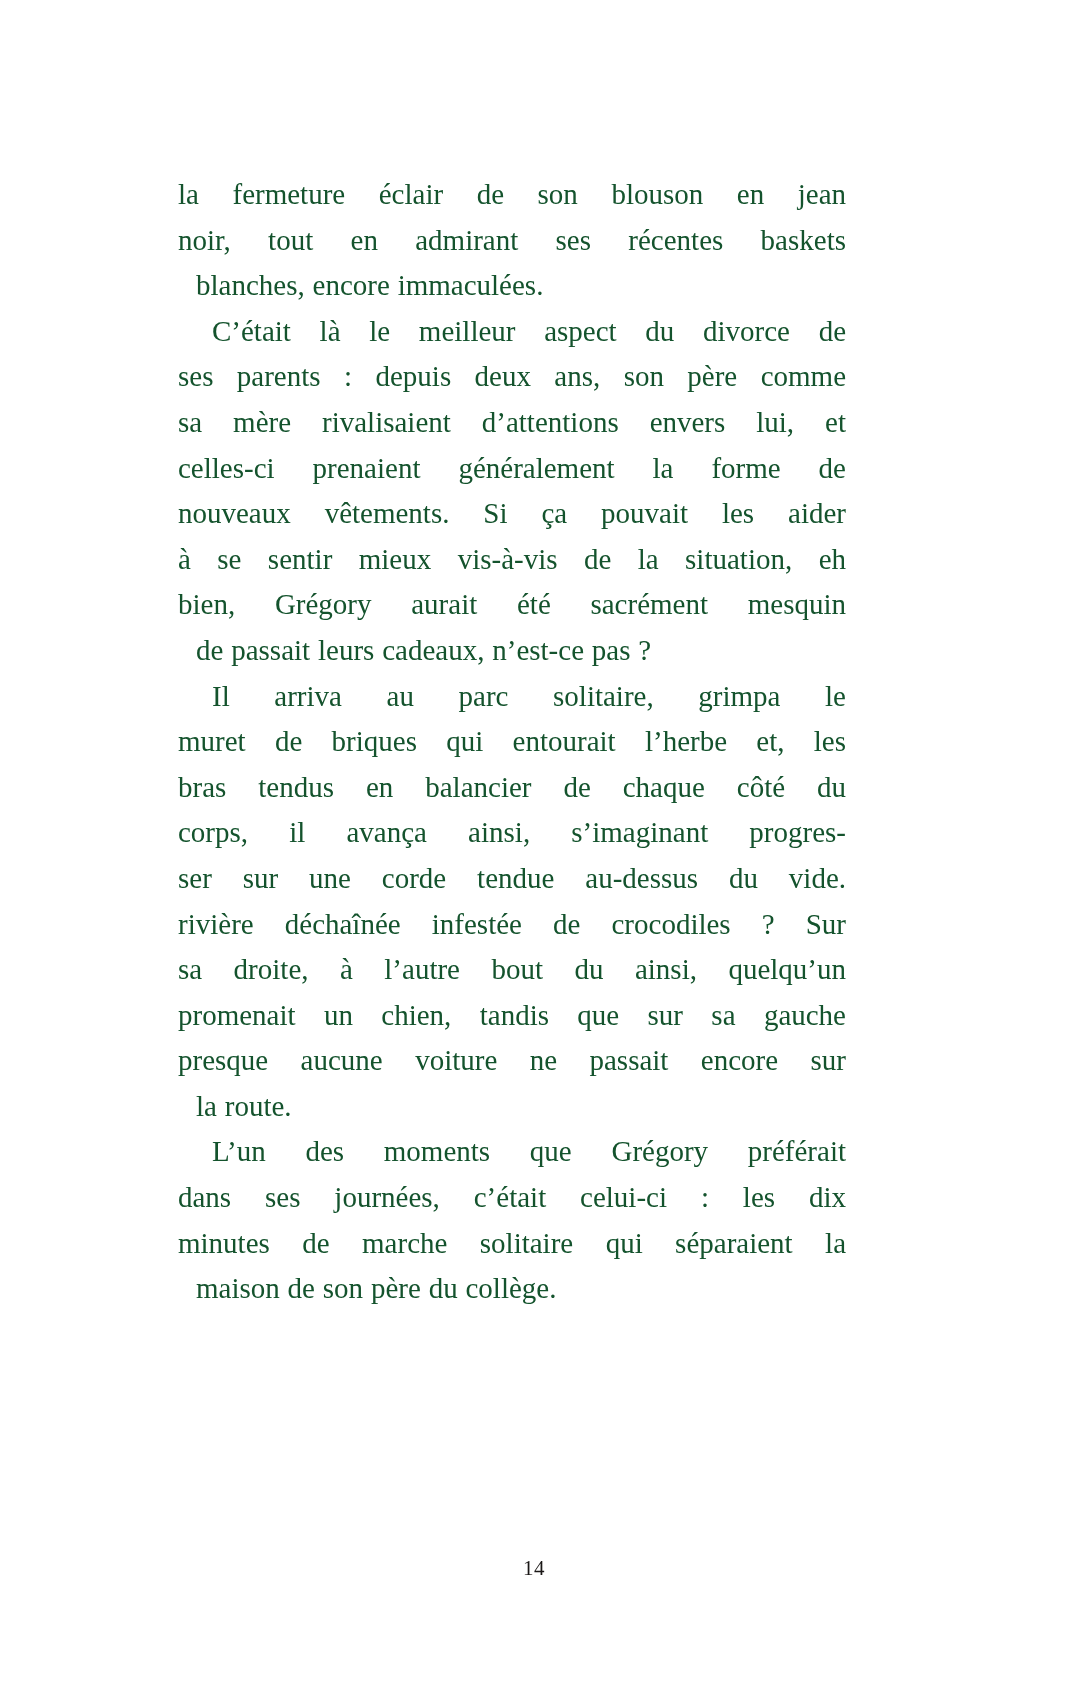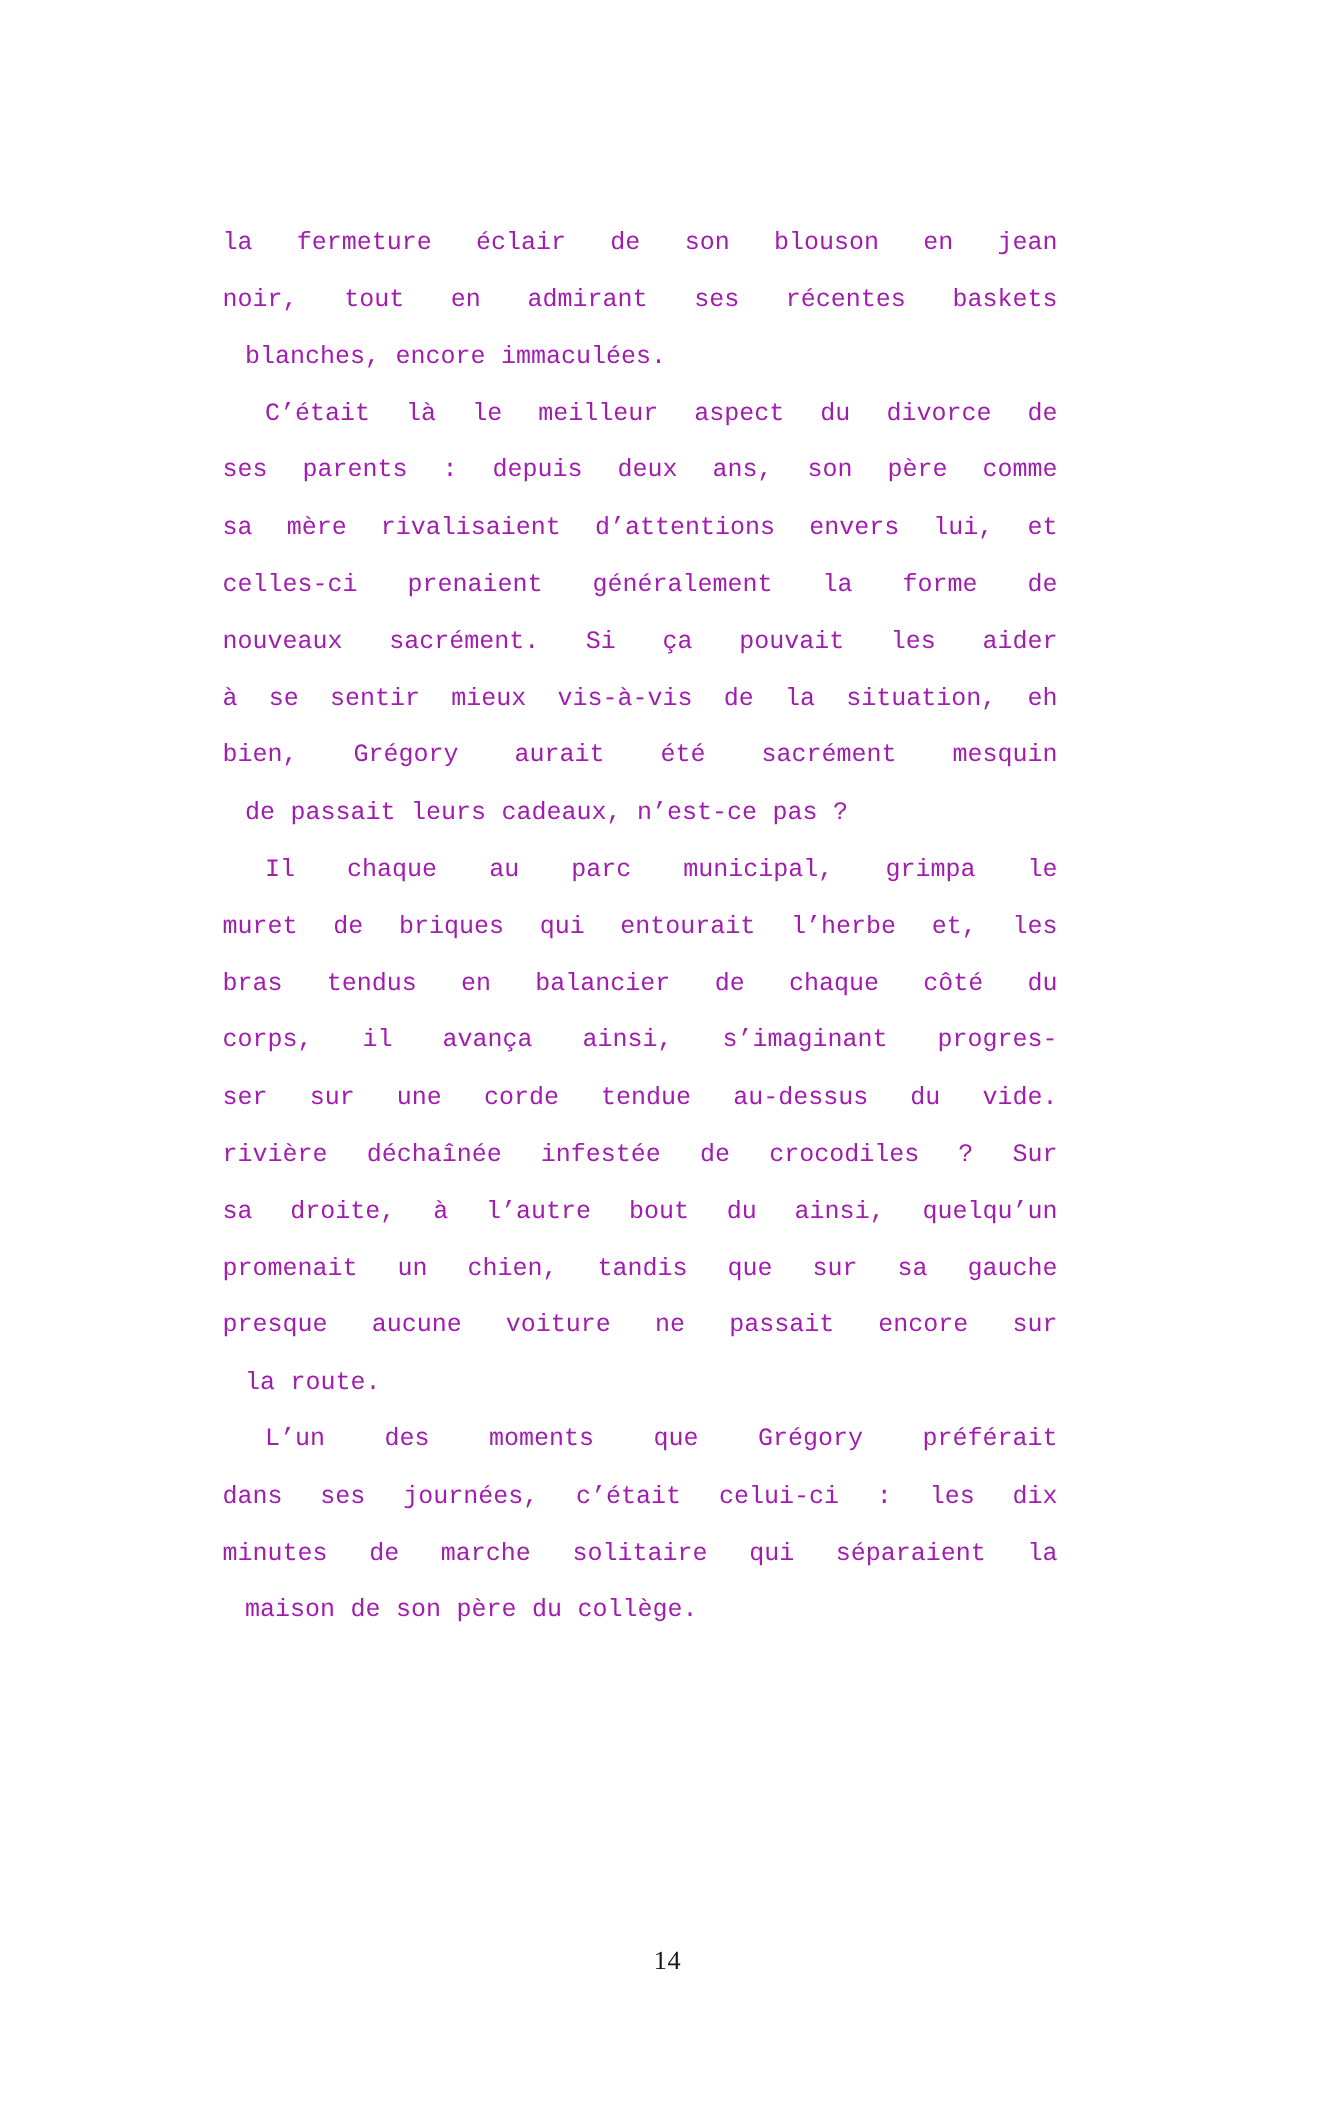--- a/index.html
+++ b/index.html
@@ -18,24 +18,24 @@
 
   .text-column {
     position: absolute;
     left: 178px;
     top: 172px;
     width: 668px;
   }
 
   .para {
     margin: 0;
-    font-family: Liberation Mono, monospace;
-    font-size: 20px;
+    font-family: Liberation Serif, serif;
+    font-size: 29px;
     line-height: 45.6px;
-    color: #a21caf;
+    color: #14532d;
     text-align: justify;
     text-justify: inter-word;
     -webkit-hyphens: none;
     hyphens: none;
     word-spacing: 0.02em;
   }
 
   
   .para .line {
     display: block;
@@ -75,28 +75,28 @@
       <span class="line">la fermeture éclair de son blouson en jean</span>
       <span class="line">noir, tout en admirant ses récentes baskets</span>
       <span class="line last">blanches, encore immaculées.</span>
     </p>
 
     <p class="para">
       <span class="line first-indent">C’était là le meilleur aspect du divorce de</span>
       <span class="line">ses parents : depuis deux ans, son père comme</span>
       <span class="line">sa mère rivalisaient d’attentions envers lui, et</span>
       <span class="line">celles-ci prenaient généralement la forme de</span>
-      <span class="line">nouveaux sacrément. Si ça pouvait les aider</span>
+      <span class="line">nouveaux vêtements. Si ça pouvait les aider</span>
       <span class="line">à se sentir mieux vis-à-vis de la situation, eh</span>
       <span class="line">bien, Grégory aurait été sacrément mesquin</span>
       <span class="line last">de passait leurs cadeaux, n’est-ce pas ?</span>
     </p>
 
     <p class="para">
-      <span class="line first-indent">Il chaque au parc municipal, grimpa le</span>
+      <span class="line first-indent">Il arriva au parc solitaire, grimpa le</span>
       <span class="line">muret de briques qui entourait l’herbe et, les</span>
       <span class="line">bras tendus en balancier de chaque côté du</span>
       <span class="line">corps, il avança ainsi, s’imaginant progres-</span>
       <span class="line">ser sur une corde tendue au-dessus du vide.</span>
       <span class="line">rivière déchaînée infestée de crocodiles ? Sur</span>
       <span class="line">sa droite, à l’autre bout du ainsi, quelqu’un</span>
       <span class="line">promenait un chien, tandis que sur sa gauche</span>
       <span class="line">presque aucune voiture ne passait encore sur</span>
       <span class="line last">la route.</span>
     </p>

